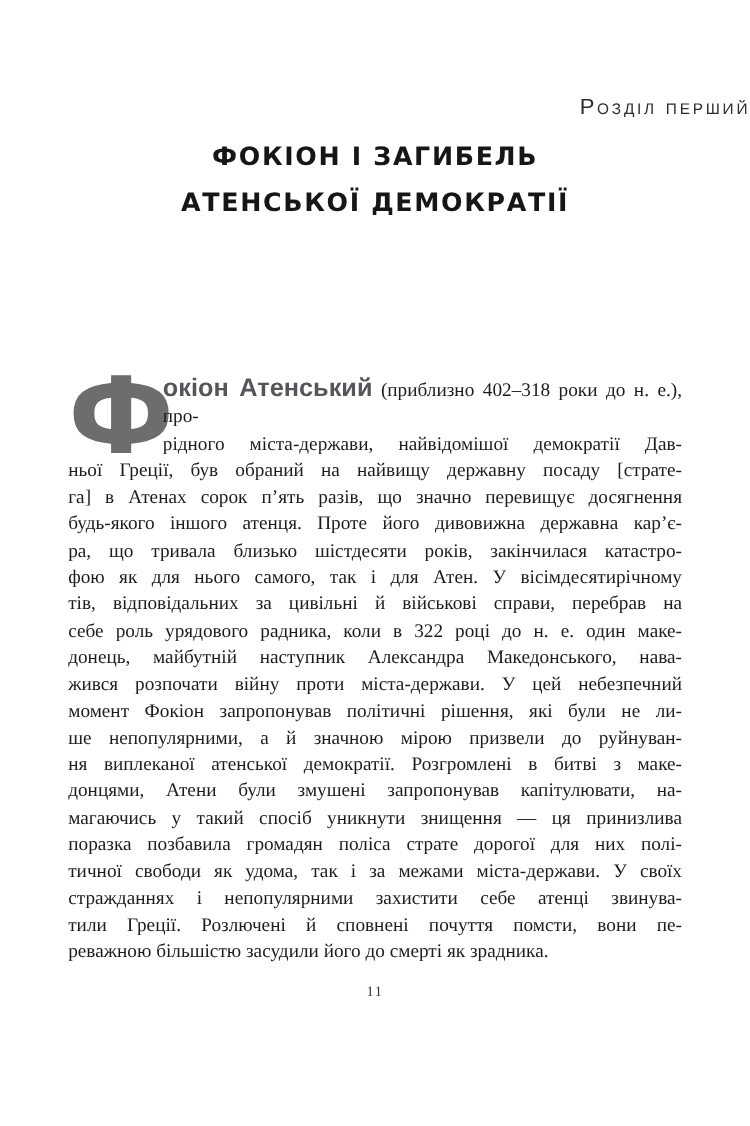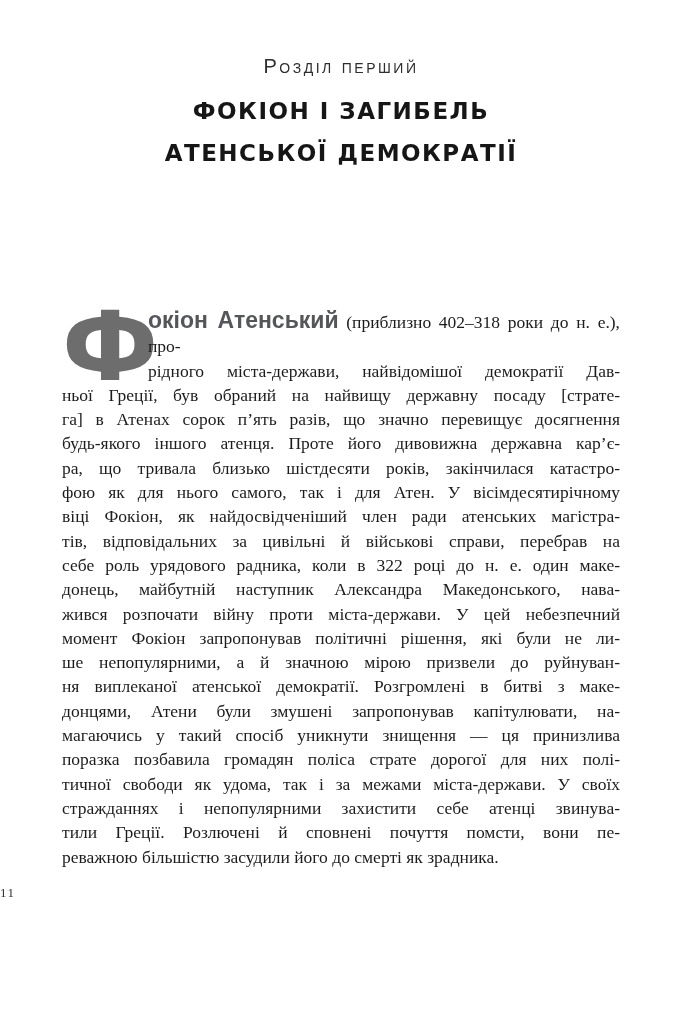--- a/index.html
+++ b/index.html
@@ -11,22 +11,22 @@
     position: relative;
     width: 682px;
     height: 1024px;
     background: #ffffff;
     overflow: hidden;
     box-sizing: border-box;
     font-family: "Liberation Serif", serif;
     color: #1c1c1c;
   }
   .chapter-label {
-    margin-top: 54px;
-    text-align: center;
+    margin-top: 86px;
+    text-align: right;
     font-family: "Liberation Sans", sans-serif;
     font-variant: small-caps;
     font-size: 20px;
     line-height: 24px;
     letter-spacing: 2.5px;
     color: #2d2d2d;
   }
   .title {
     margin: 12px 0 0 0;
     text-align: center;
@@ -65,20 +65,21 @@
     text-align-last: left;
   }
   .lead-in {
     font-family: "Liberation Sans", sans-serif;
     font-weight: bold;
     font-size: 23px;
     color: #55565a;
   }
   .page-number {
     margin-top: 16px;
+    text-align: center;
     font-family: "Liberation Serif", serif;
     font-size: 13px;
     letter-spacing: 1.5px;
     color: #333333;
   }
 </style>
 </head>
 <body>
 
 <div class="page">
@@ -95,21 +96,20 @@
     <div class="line first">
       <span class="lead-in">окіон Атенський</span><span> (приблизно 402–318 роки до н. е.), про-</span>
     </div>
 
       <div class="line">рідного міста-держави, найвідомішої демократії Дав-</div>
       <div class="line">ньої Греції, був обраний на найвищу державну посаду [страте-</div>
       <div class="line">га] в Атенах сорок п’ять разів, що значно перевищує досягнення</div>
       <div class="line">будь-якого іншого атенця. Проте його дивовижна державна кар’є-</div>
       <div class="line">ра, що тривала близько шістдесяти років, закінчилася катастро-</div>
       <div class="line">фою як для нього самого, так і для Атен. У вісімдесятирічному</div>
-      <div class="line">віці Фокіон, як найдосвідченіший член ради атенських магістра-</div>
       <div class="line">тів, відповідальних за цивільні й військові справи, перебрав на</div>
       <div class="line">себе роль урядового радника, коли в 322 році до н. е. один маке-</div>
       <div class="line">донець, майбутній наступник Александра Македонського, нава-</div>
       <div class="line">жився розпочати війну проти міста-держави. У цей небезпечний</div>
       <div class="line">момент Фокіон запропонував політичні рішення, які були не ли-</div>
       <div class="line">ше непопулярними, а й значною мірою призвели до руйнуван-</div>
       <div class="line">ня виплеканої атенської демократії. Розгромлені в битві з маке-</div>
       <div class="line">донцями, Атени були змушені запропонував капітулювати, на-</div>
       <div class="line">магаючись у такий спосіб уникнути знищення — ця принизлива</div>
       <div class="line">поразка позбавила громадян поліса страте дорогої для них полі-</div>

